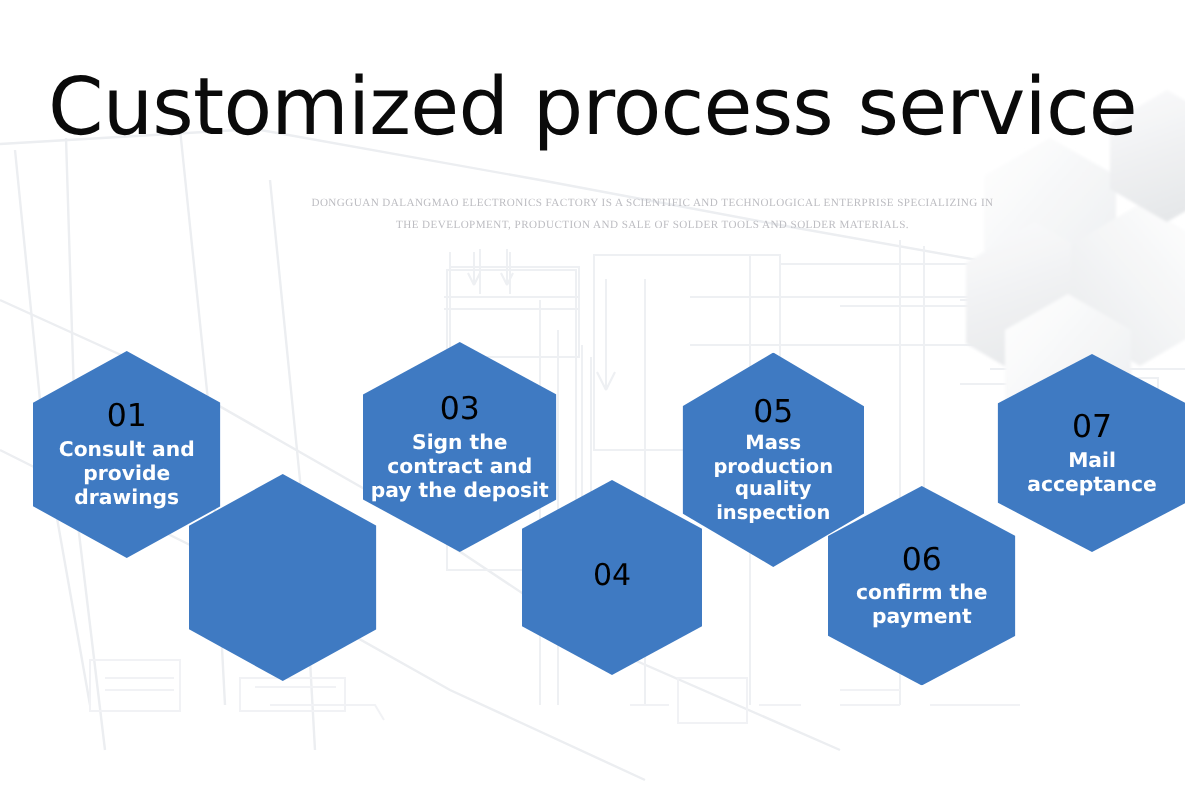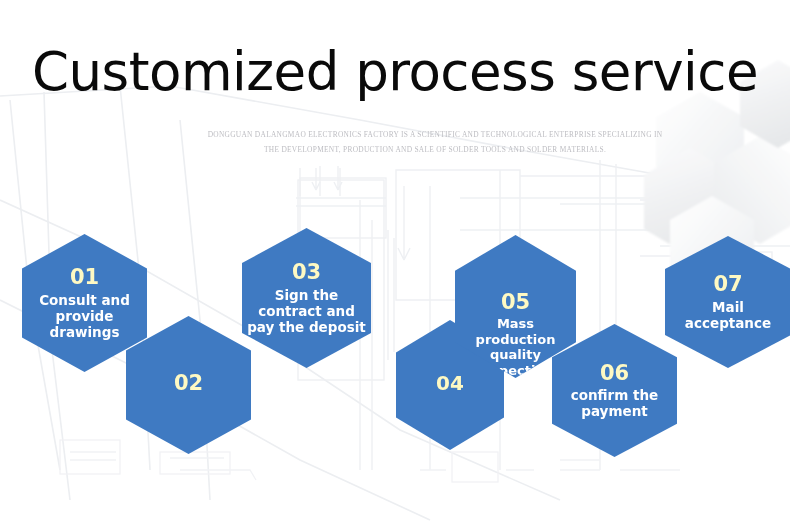--- a/index.html
+++ b/index.html
@@ -86,42 +86,42 @@
   }
   .hex-inner {
     text-align: center;
     width: 100%;
     padding: 0 4px;
     box-sizing: border-box;
   }
   .hex-num {
     display: block;
     font-family: "DejaVu Sans", sans-serif;
-    font-weight: 700;
+    font-weight: 400;
     font-size: 21px;
-    color: #fef9c3;
+    color: #000000;
     line-height: 1.05;
     margin-bottom: 3px;
   }
   .hex-label {
     display: block;
     font-family: "DejaVu Sans", sans-serif;
     font-weight: 700;
     font-size: 13.5px;
     color: #ffffff;
     line-height: 16px;
     white-space: pre-line;
   }
 
   
   #hex-1 { left: 22px;  top: 234px; width: 125px; height: 138px; }
   #hex-2 { left: 126px; top: 316px; width: 125px; height: 138px; }
   #hex-3 { left: 242px; top: 228px; width: 129px; height: 140px; }
-  #hex-4 { left: 348px; top: 320px; width: 108px; height: 130px; margin-left: 48px; }
-  #hex-5 { left: 455px; top: 235px; width: 121px; height: 143px; justify-content: flex-end; }
+  #hex-4 { left: 348px; top: 320px; width: 120px; height: 130px; }
+  #hex-5 { left: 455px; top: 235px; width: 121px; height: 143px; }
   #hex-6 { left: 552px; top: 324px; width: 125px; height: 133px; }
   #hex-7 { left: 665px; top: 236px; width: 126px; height: 132px; }
 
   #hex-4 .hex-num { font-size: 20px; }
   #hex-4 .hex-label { font-size: 13px; }
   #hex-5 .hex-label { font-size: 13px; line-height: 15.5px; }
   #hex-7 .hex-label { font-size: 13.5px; }
 </style>
 </head>
 <body>
@@ -220,21 +220,20 @@
     <div class="hex-inner">
       <span class="hex-num">01</span>
       <span class="hex-label">Consult and
 provide
 drawings</span>
     </div>
   </div>
 
   <div class="hex" id="hex-2">
     <div class="hex-inner">
-      <span class="hex-num">02</span>
     </div>
   </div>
 
   <div class="hex" id="hex-3">
     <div class="hex-inner">
       <span class="hex-num">03</span>
       <span class="hex-label">Sign the
 contract and
 pay the deposit</span>
     </div>

